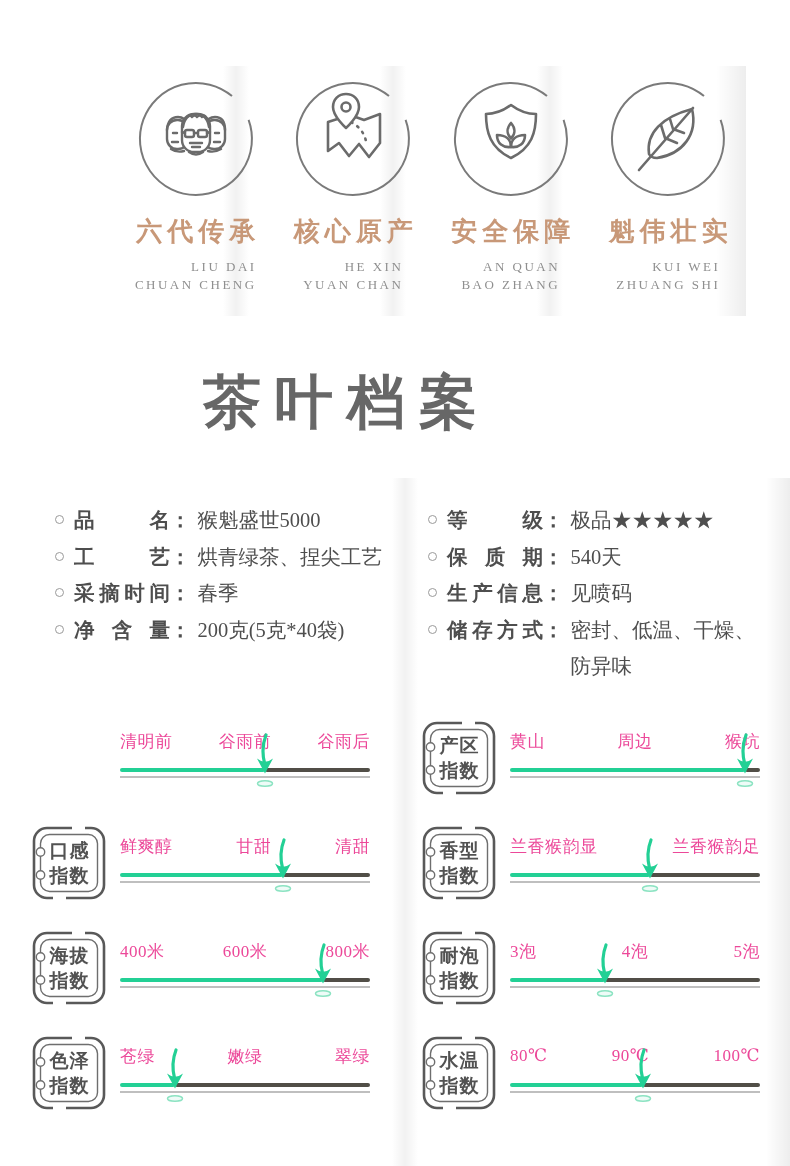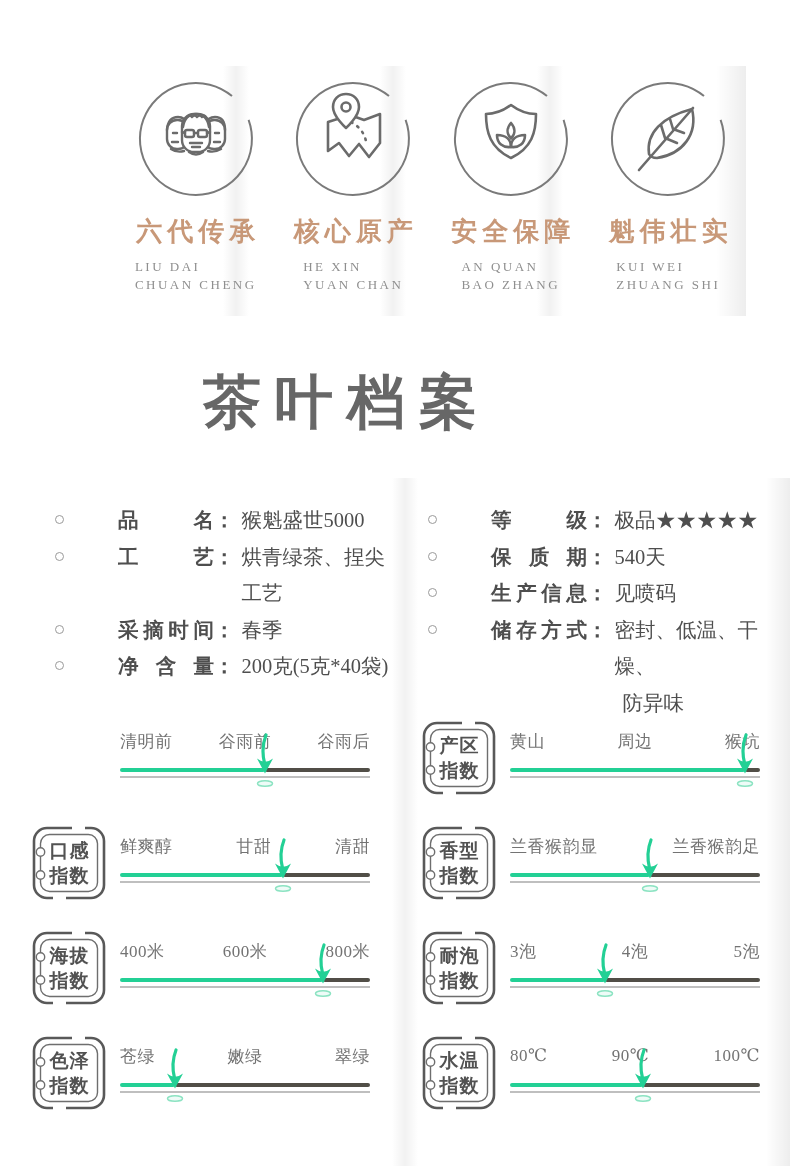--- a/index.html
+++ b/index.html
@@ -21,52 +21,52 @@
   .vb-right{left:766px;top:478px;width:24px;height:688px;}
 
   
   .features{position:absolute;left:0;top:80px;width:790px;box-sizing:border-box;
     padding:0 82px 0 78px;display:flex;z-index:1;margin-left:39px;}
   .feature{flex:1;display:flex;flex-direction:column;align-items:center;}
   .feature-circle{width:118px;height:118px;margin-bottom:16px;}
   .feature-title{font-size:26px;font-weight:600;letter-spacing:5px;text-indent:5px;
     color:#c89878;margin-bottom:9px;white-space:nowrap;}
   .feature-pinyin{font-size:13px;letter-spacing:2.5px;color:#8f8f8f;line-height:1.4;
-    text-align:left;white-space:nowrap;}
+    text-align:right;white-space:nowrap;}
 
   
   .page-title{position:absolute;left:0;top:364px;width:680px;text-align:center;
     font-size:58px;font-weight:700;color:#676767;letter-spacing:14px;text-indent:14px;z-index:1;}
 
   
   .specs{position:absolute;top:502px;z-index:1;}
   .specs-left{left:55px;width:345px;}
   .specs-right{left:428px;width:352px;}
   .spec-row{display:flex;align-items:flex-start;line-height:36.5px;font-size:20.5px;color:#4e4e4e;}
   .spec-bullet{width:7px;height:7px;border:1.5px solid #9a9a9a;border-radius:50%;
     margin:13px 10px 0 0;flex:none;}
   .spec-label{display:inline-block;width:96px;text-align:justify;text-align-last:justify;
-    font-weight:600;flex:none;margin-left:44px;}
+    font-weight:600;flex:none;}
   .spec-colon{font-weight:600;margin-right:7px;flex:none;}
   .spec-value{flex:1;}
-  .spec-value .line2{display:block;margin-left:8px;}
+  .spec-value .line2{display:block;}
 
   
   .sliders{position:absolute;top:721px;width:338px;z-index:1;}
   .sliders-left{left:32px;}
   .sliders-right{left:422px;}
   .slider-row{position:relative;height:105px;}
   .badge{position:absolute;left:0;top:0;width:74px;height:74px;}
   .badge svg{position:absolute;left:0;top:0;}
   .badge-text{position:absolute;left:0;top:0;width:74px;height:74px;display:flex;
     flex-direction:column;align-items:center;justify-content:center;
     font-size:19px;font-weight:600;color:#525252;line-height:1.32;letter-spacing:1px;text-indent:1px;}
   .track-zone{position:absolute;left:88px;top:0;width:250px;}
   .track-labels{display:flex;justify-content:space-between;margin-top:9px;height:25px;
-    font-size:17px;color:#737373;letter-spacing:0.5px;white-space:nowrap;}
+    font-size:17px;color:#ec4899;letter-spacing:0.5px;white-space:nowrap;}
   .track{position:relative;margin-top:13px;height:14px;}
   .seg-green{position:absolute;top:0;left:0;height:4px;background:#23d095;border-radius:2px;}
   .seg-dark{position:absolute;top:0;right:0;height:4px;background:#514e47;border-radius:2px;}
   .track-underline{position:absolute;left:0;right:0;top:8px;height:1.5px;background:#bfbfbf;}
   .marker{position:absolute;top:-36px;width:26px;height:58px;transform:translateX(-50%);}
 </style>
 </head>
 <body>
 
 <div class="vband vb-top1"></div>

